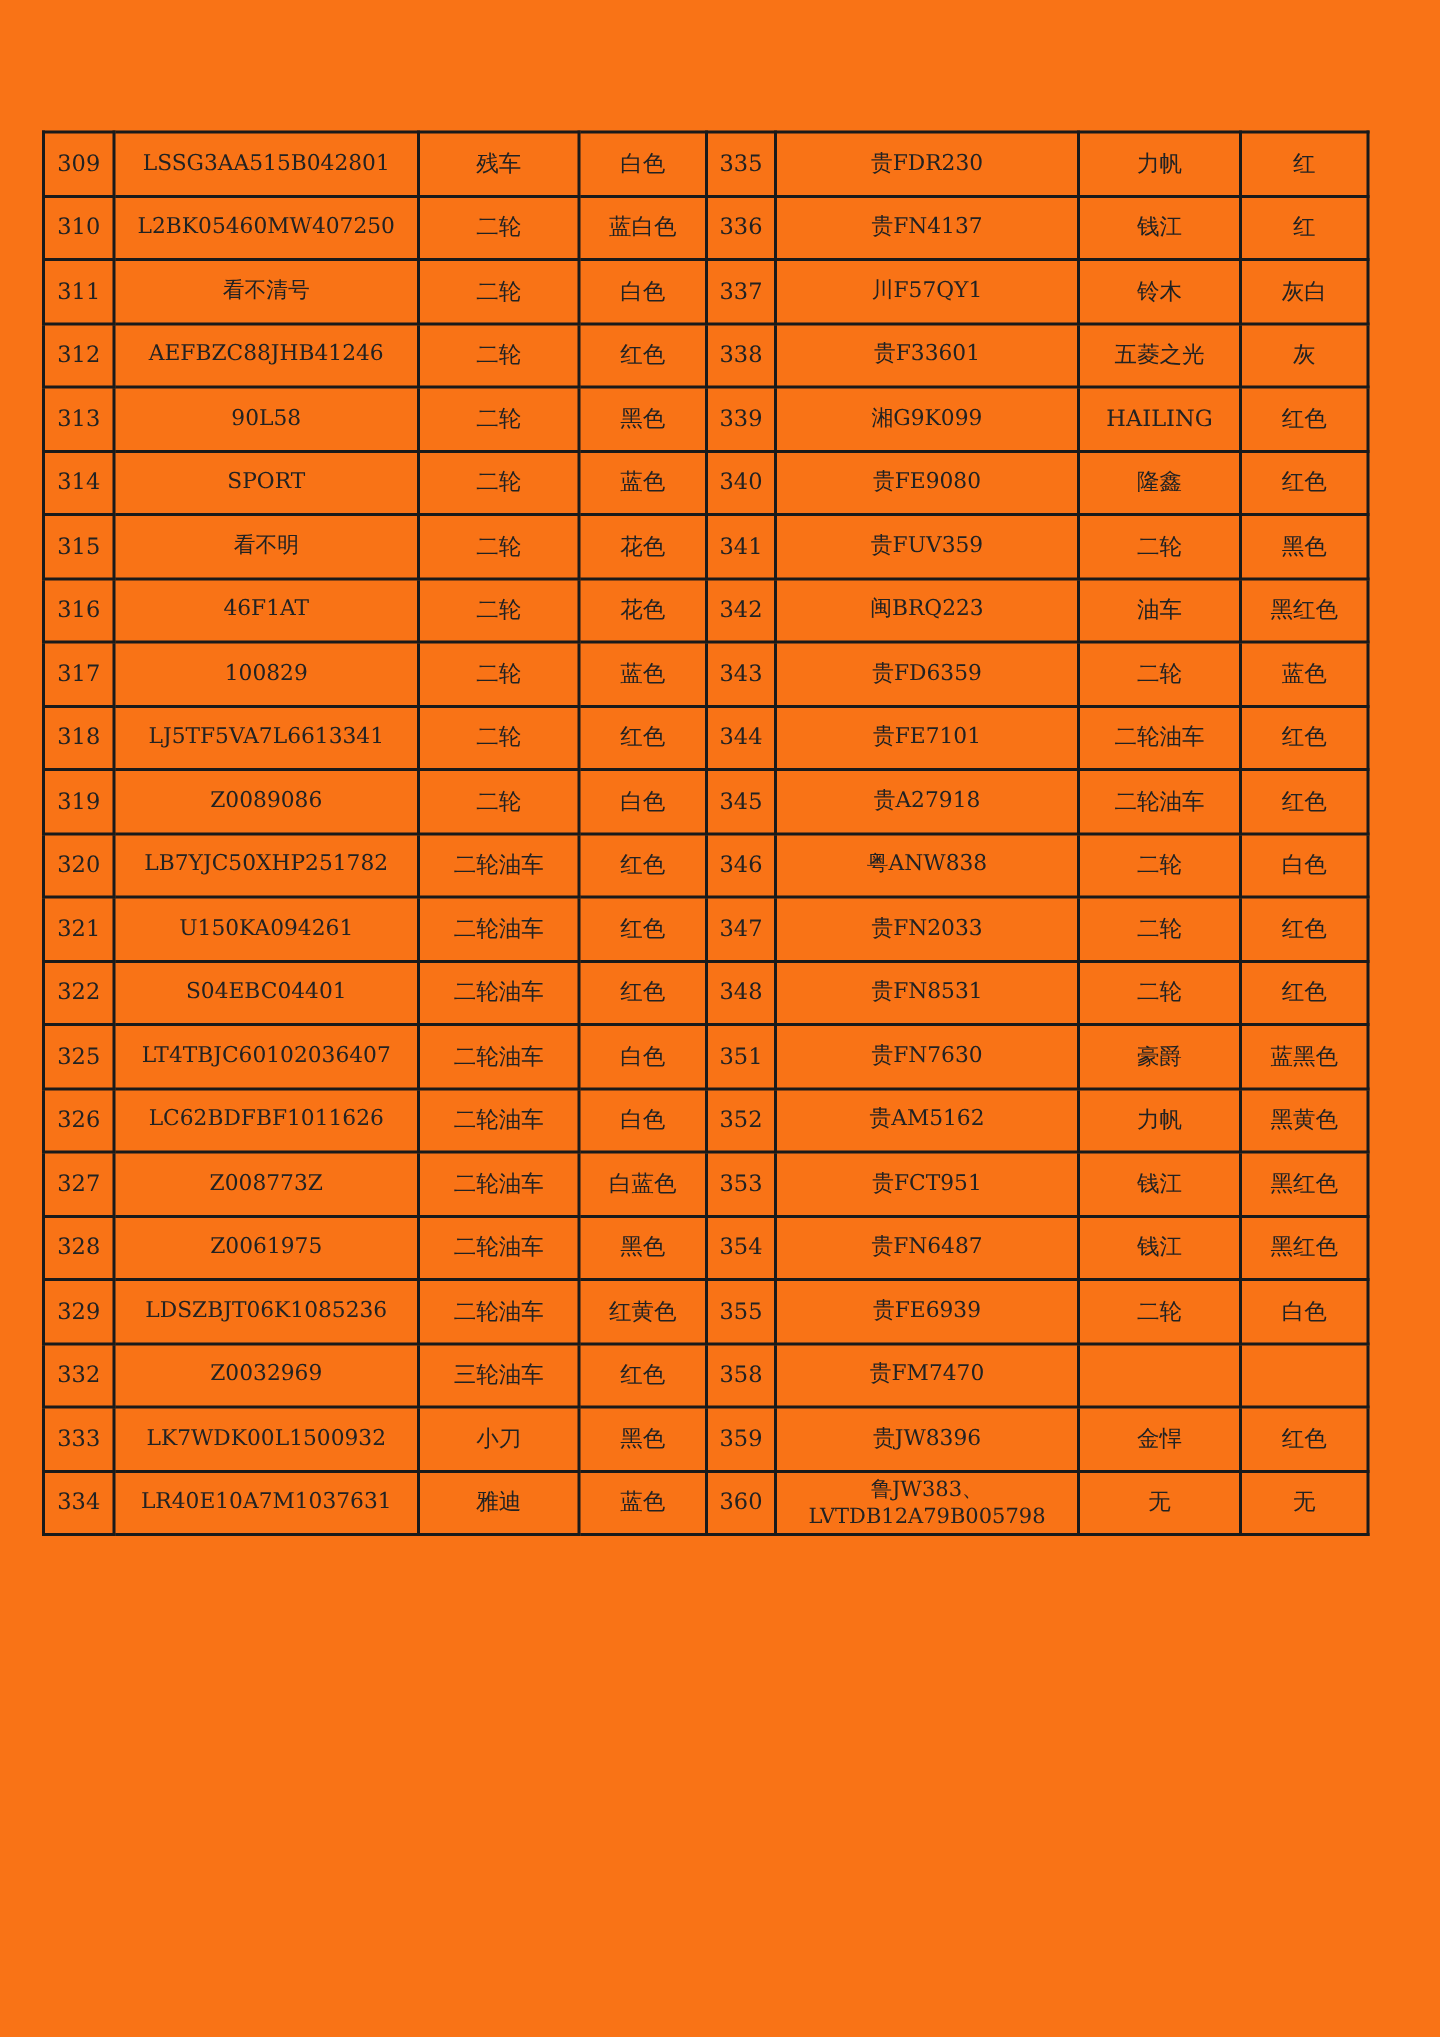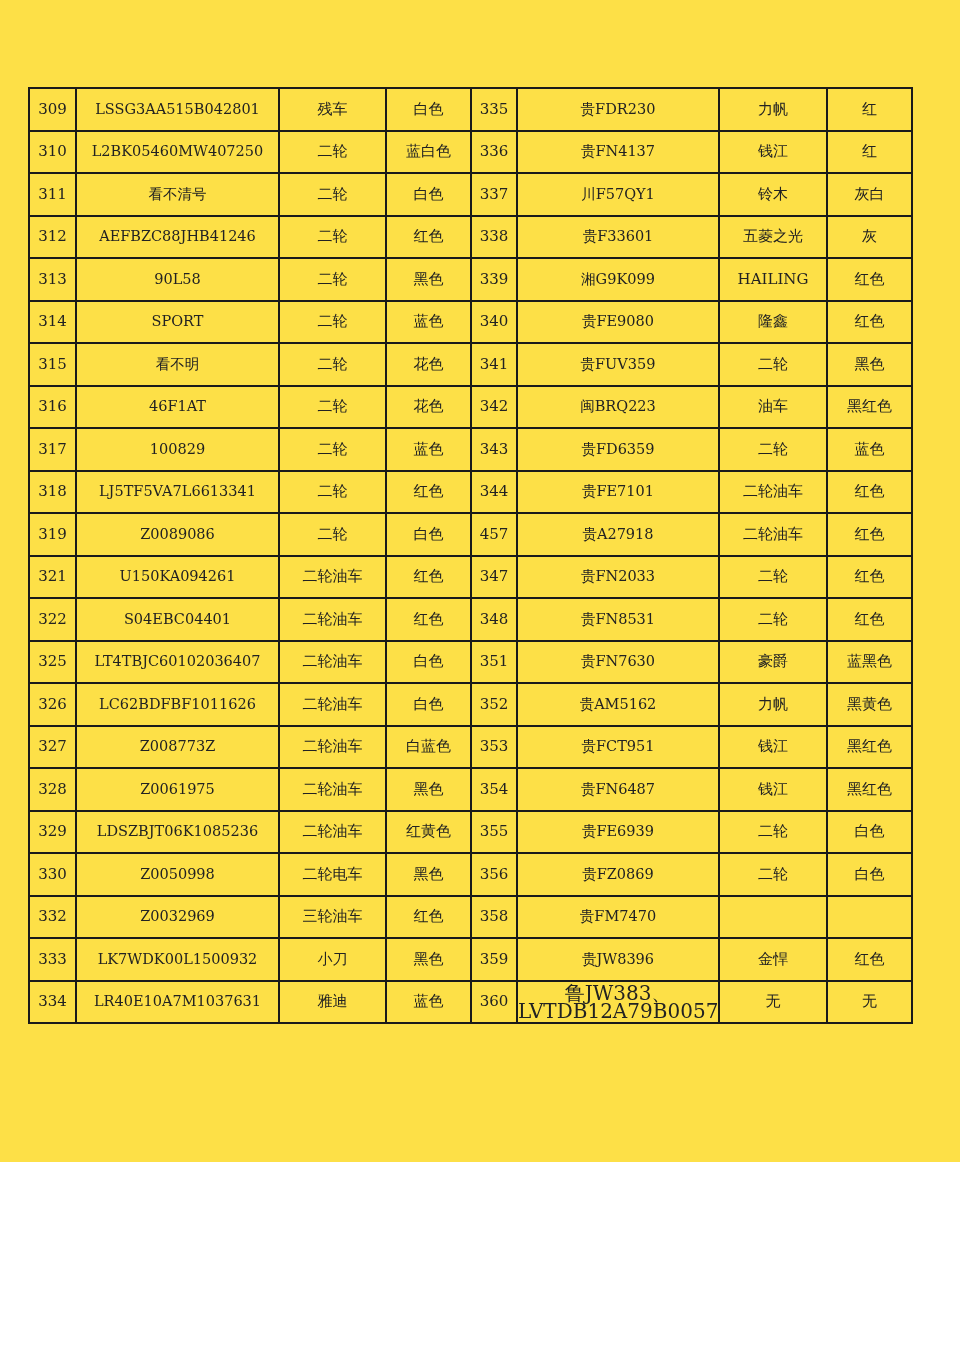--- a/index.html
+++ b/index.html
@@ -1,17 +1,17 @@
 <!DOCTYPE html>
 <html><head>
 <meta charset="utf-8">
 <style>
   html, body { margin: 0; padding: 0; background: #ffffff; }
   body { width: 960px; height: 1358px; position: relative; overflow: hidden; }
-  .page { position: absolute; left: 0; top: 0; width: 960px; height: 1162px; background: #fde047; }
+  .page { position: absolute; left: 0; top: 0; width: 960px; height: 1358px; background: #f97316; }
   table.grid {
     position: absolute;
     left: 28px; top: 87px;
     width: 883px;
     border-collapse: collapse;
     table-layout: fixed;
     font-family: "DejaVu Serif", "Liberation Serif", serif;
     font-size: 15px;
     color: #222;
   }
@@ -20,21 +20,21 @@
     height: 40.5px;
     padding: 0;
     text-align: center;
     vertical-align: middle;
     line-height: 17px;
     white-space: nowrap;
     overflow: hidden;
   }
   table.grid td.num { font-size: 15px; }
   table.grid td.plate { font-size: 14.5px; letter-spacing: 0px; }
-  table.grid td.wrap { white-space: normal; line-height: 18px; font-size: 20px; }
+  table.grid td.wrap { white-space: normal; line-height: 18px; font-size: 14px; }
 </style>
 </head>
 <body>
 
 <div class="page">
   <table class="grid">
     <colgroup>
       <col style="width:47px">
       <col style="width:203px">
       <col style="width:107px">
@@ -143,24 +143,34 @@
           <td class="num">344</td>
           <td class="plate">贵FE7101</td>
           <td class="">二轮油车</td>
           <td class="">红色</td>
         </tr>
         <tr>
           <td class="num">319</td>
           <td class="plate">Z0089086</td>
           <td class="">二轮</td>
           <td class="">白色</td>
-          <td class="num">457</td>
+          <td class="num">345</td>
           <td class="plate">贵A27918</td>
           <td class="">二轮油车</td>
           <td class="">红色</td>
+        </tr>
+        <tr>
+          <td class="num">320</td>
+          <td class="plate">LB7YJC50XHP251782</td>
+          <td class="">二轮油车</td>
+          <td class="">红色</td>
+          <td class="num">346</td>
+          <td class="plate">粤ANW838</td>
+          <td class="">二轮</td>
+          <td class="">白色</td>
         </tr>
         <tr>
           <td class="num">321</td>
           <td class="plate">U150KA094261</td>
           <td class="">二轮油车</td>
           <td class="">红色</td>
           <td class="num">347</td>
           <td class="plate">贵FN2033</td>
           <td class="">二轮</td>
           <td class="">红色</td>
@@ -215,30 +225,20 @@
           <td class="">钱江</td>
           <td class="">黑红色</td>
         </tr>
         <tr>
           <td class="num">329</td>
           <td class="plate">LDSZBJT06K1085236</td>
           <td class="">二轮油车</td>
           <td class="">红黄色</td>
           <td class="num">355</td>
           <td class="plate">贵FE6939</td>
-          <td class="">二轮</td>
-          <td class="">白色</td>
-        </tr>
-        <tr>
-          <td class="num">330</td>
-          <td class="plate">Z0050998</td>
-          <td class="">二轮电车</td>
-          <td class="">黑色</td>
-          <td class="num">356</td>
-          <td class="plate">贵FZ0869</td>
           <td class="">二轮</td>
           <td class="">白色</td>
         </tr>
         <tr>
           <td class="num">332</td>
           <td class="plate">Z0032969</td>
           <td class="">三轮油车</td>
           <td class="">红色</td>
           <td class="num">358</td>
           <td class="plate">贵FM7470</td>

